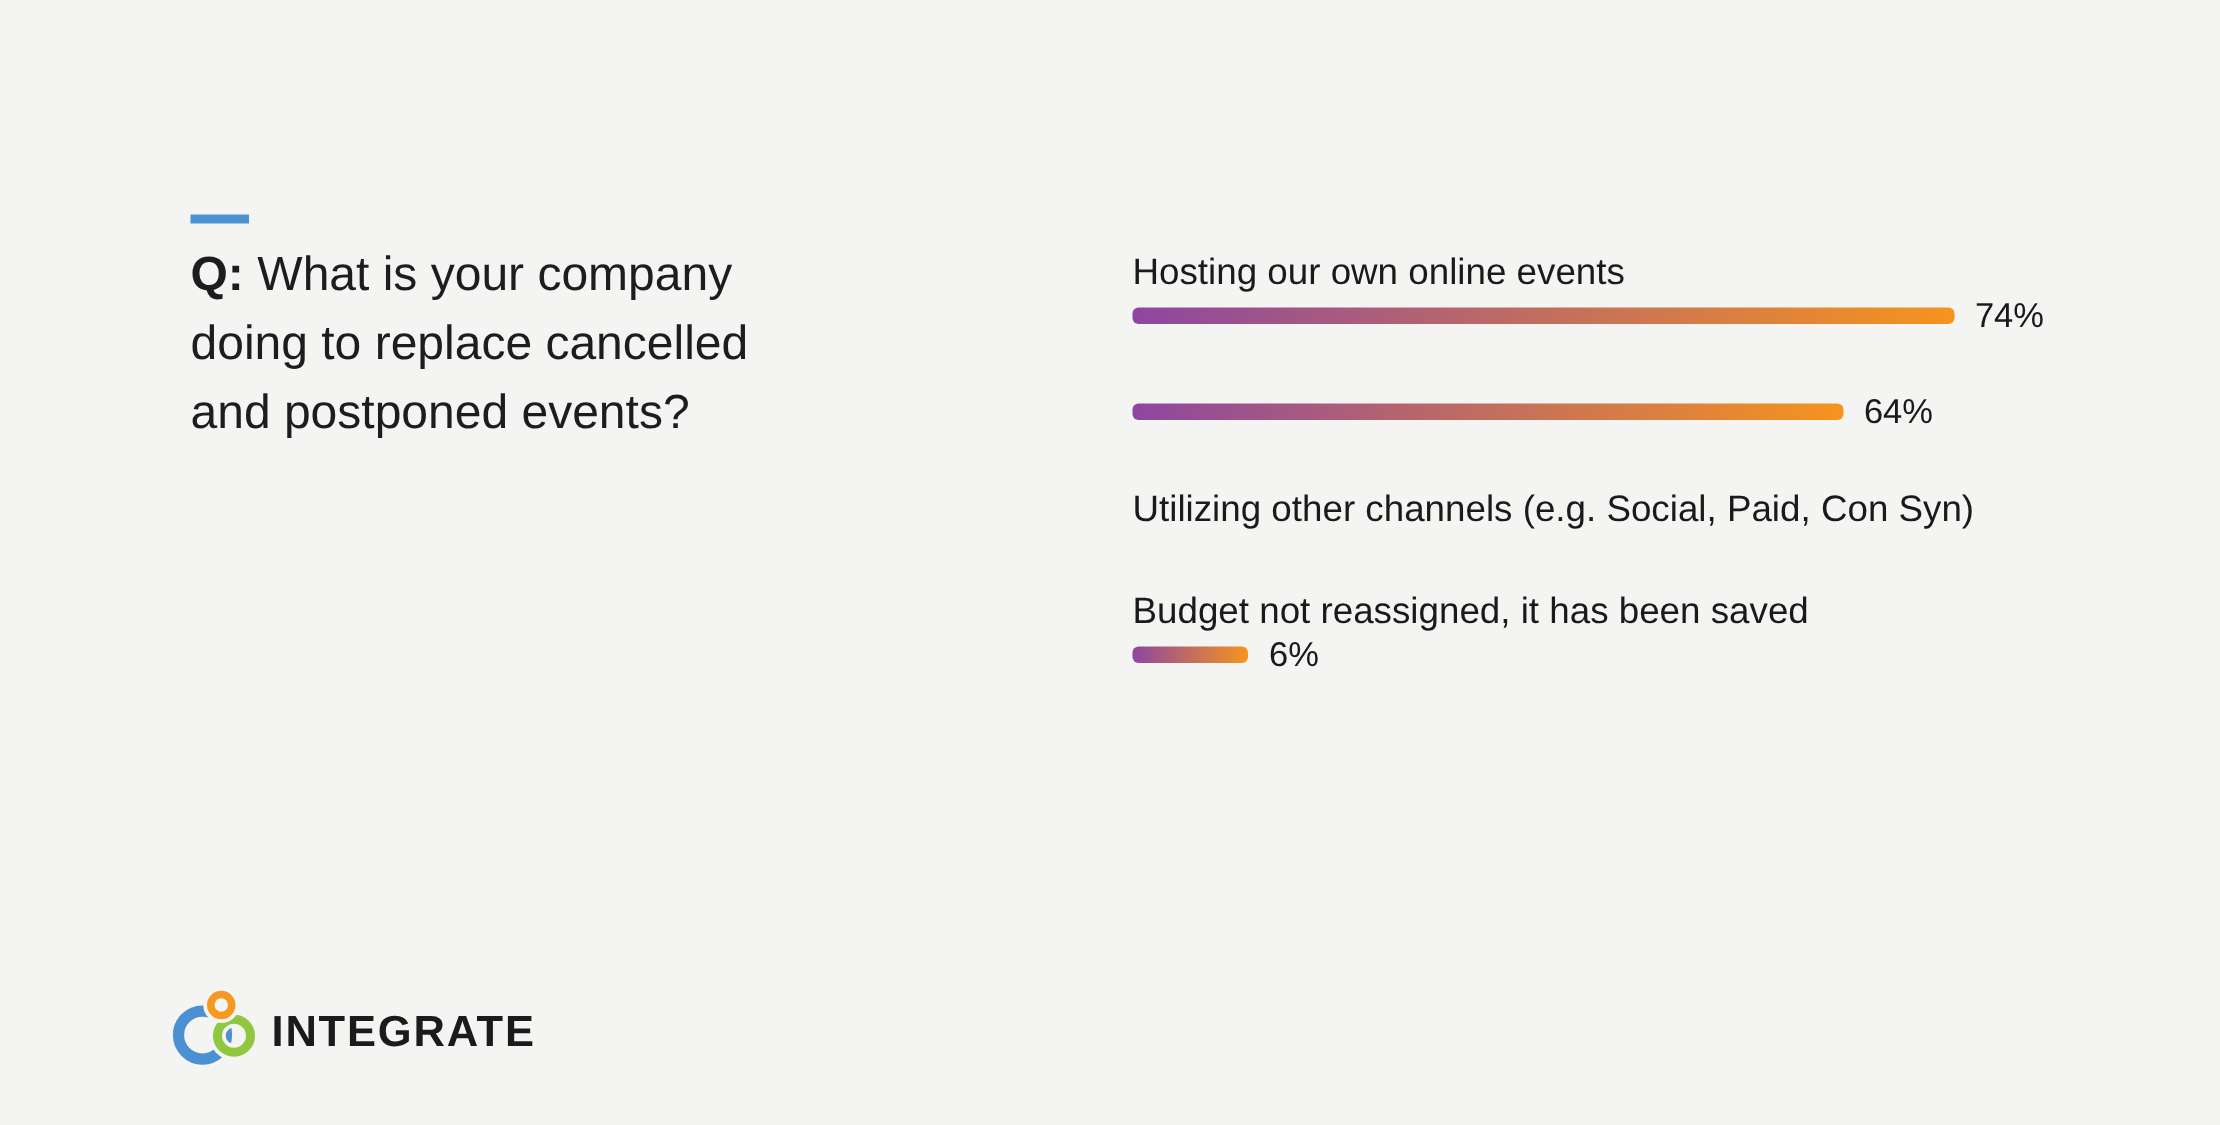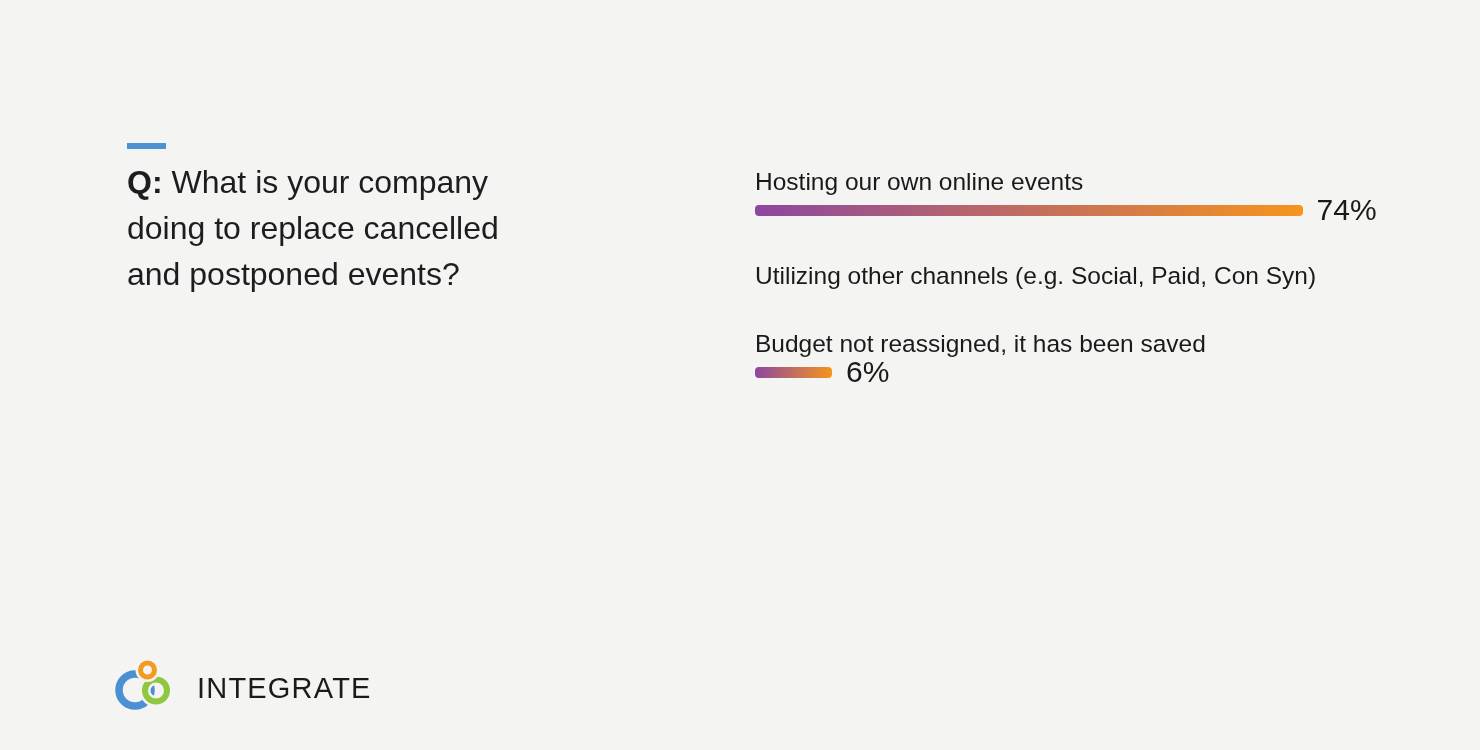--- a/index.html
+++ b/index.html
@@ -60,41 +60,41 @@
     display: flex;
     align-items: center;
     height: 26px;
   }
   .bar {
     height: 11px;
     border-radius: 4px;
     flex: 0 0 auto;
   }
   .bar-value {
-    font-size: 30px;
+    font-size: 23px;
     color: #1a1a1a;
     margin-left: 14px;
     white-space: nowrap;
   }
 
   
   .logo {
     position: absolute;
     left: 110px;
     top: 653px;
     display: flex;
     align-items: center;
   }
   .logo svg { display: block; }
   .logo-text {
     font-size: 29px;
-    font-weight: 400;
+    font-weight: 700;
     letter-spacing: 1.2px;
     color: #1b1b1b;
-    margin-left: 17px;
+    margin-left: 1px;
   }
   .ring-halo { stroke: var(--page-bg, #f4f4f3); fill: none; }
   .ring-blue   { stroke: var(--logo-blue, #4a90d2);  fill: none; }
   .ring-green  { stroke: var(--logo-green, #8fc73e); fill: none; }
   .ring-orange { stroke: var(--logo-orange, #f49a20); fill: none; }
 </style>
 </head>
 <body>
 
 <div class="canvas">
@@ -112,20 +112,24 @@
     <div>
     <div class="chart-row">
       <div class="bar-label">Hosting our own online events</div>
       <div class="bar-line">
         <div class="bar" style="width: 547.6px; background: linear-gradient(90deg, rgb(141, 71, 160), rgb(246, 148, 30));"></div>
         <div class="bar-value">74%</div>
       </div>
     </div>
 
     <div class="chart-row">
+      <div class="bar-line">
+        <div class="bar" style="width: 473.6px; background: linear-gradient(90deg, rgb(141, 71, 160), rgb(246, 148, 30));"></div>
+        <div class="bar-value">64%</div>
+      </div>
     </div>
 
 
     <div class="chart-row">
       <div class="bar-label">Utilizing other channels (e.g. Social, Paid, Con Syn)</div>
     </div>
 
     <div class="chart-row">
       <div class="bar-label">Budget not reassigned, it has been saved</div>
       <div class="bar-line">

